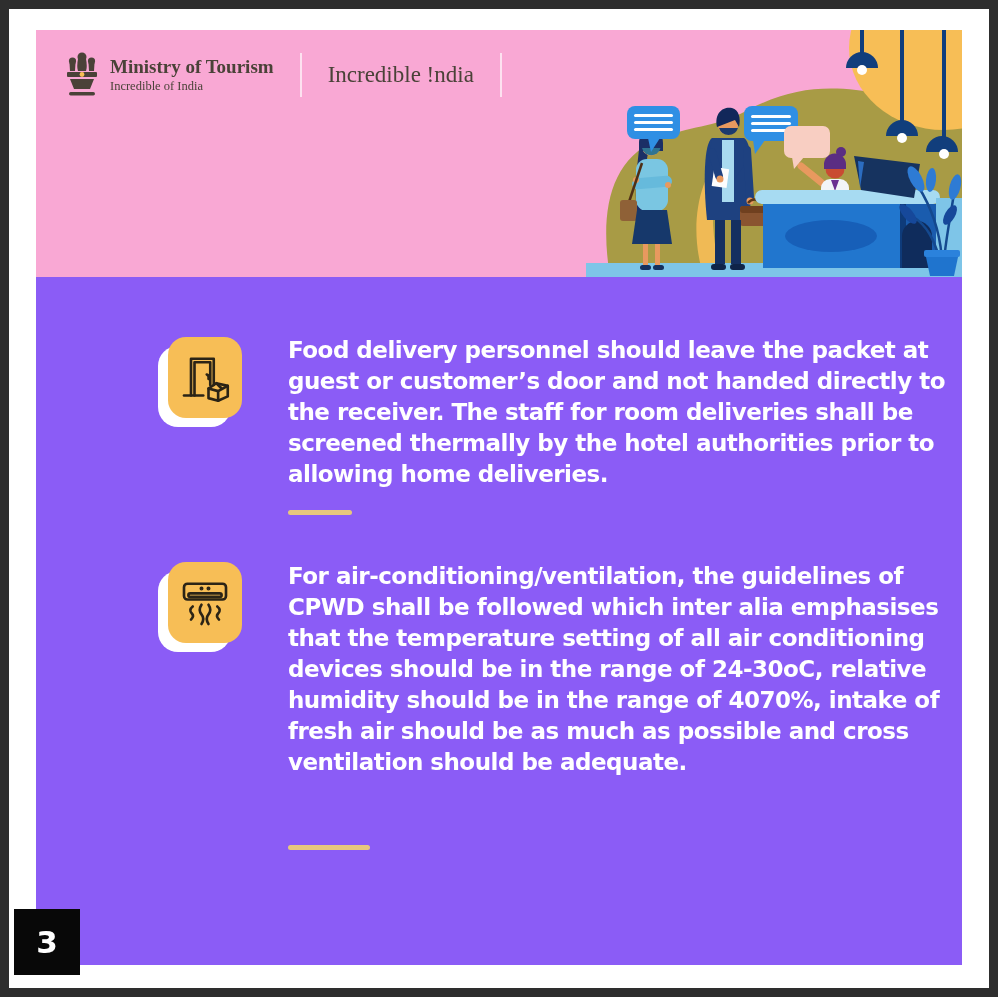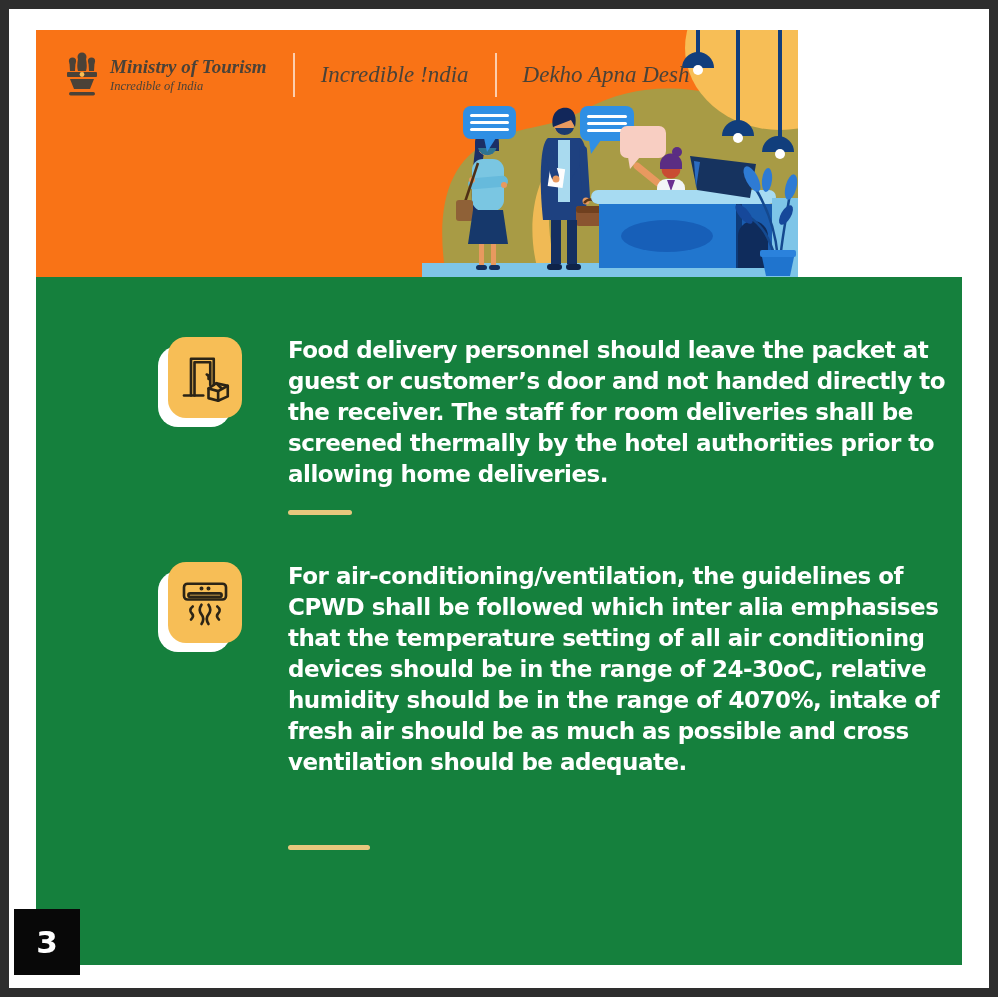--- a/index.html
+++ b/index.html
@@ -3,35 +3,35 @@
 <meta charset="utf-8">
 <style>
   html,body{margin:0;padding:0;background:#ffffff;}
   .page{
     position:relative;width:998px;height:997px;box-sizing:border-box;
     border:9px solid #2e2e2e;background:#ffffff;overflow:hidden;
     font-family:"DejaVu Sans","Liberation Sans",sans-serif;
   }
   .content{position:absolute;left:27px;top:21px;width:926px;height:935px;}
   
-  .header{position:relative;width:762px;height:247px;background:#f97316;overflow:hidden;font-style:italic;}
+  .header{position:relative;width:926px;height:247px;background:#f9a8d4;overflow:hidden;}
   .illustration{position:absolute;right:0;top:0;width:410px;height:247px;}
   .brandbar{position:absolute;left:28px;top:20px;display:flex;align-items:center;z-index:3;}
   .emblem{width:36px;height:50px;margin-right:10px;flex:none;}
   .ministry{display:flex;flex-direction:column;line-height:1.05;}
   .ministry .t{font-family:"Liberation Serif","DejaVu Serif",serif;font-weight:bold;font-size:19px;color:#4A4238;}
   .ministry .s{font-family:"Liberation Serif","DejaVu Serif",serif;font-size:12.5px;color:#4A4238;margin-top:3px;}
   .brand-divider{width:2px;height:44px;background:rgba(255,255,255,0.65);margin:0 26px;flex:none;}
   .logo-serif{font-family:"Liberation Serif","DejaVu Serif",serif;font-size:23px;color:#4A4238;white-space:nowrap;}
   .page-title{
     position:absolute;left:28px;top:160px;z-index:3;
     font-size:37px;font-weight:700;letter-spacing:-0.5px;color:#3A3A3A;
   }
   
-  .body-panel{position:relative;width:926px;height:688px;background:#15803d;}
+  .body-panel{position:relative;width:926px;height:688px;background:#8b5cf6;}
   .icon-tile{position:absolute;width:84px;height:90px;}
   .tile-shadow{position:absolute;left:0;top:9px;width:73px;height:81px;border-radius:20px;background:#ffffff;}
   .tile-face{position:absolute;left:10px;top:0;width:74px;height:81px;border-radius:18px;background:#F7BE56;
     display:flex;align-items:center;justify-content:center;}
   .advisory-text{
     position:absolute;color:#ffffff;font-weight:700;font-size:23px;line-height:31px;letter-spacing:-0.5px;
   }
   .divider{position:absolute;height:5px;border-radius:3px;background:#E7C77D;}
   
   .page-number{
@@ -188,21 +188,20 @@
           <path d="M6,29 L30,29 L26,39 L10,39 Z"></path>
           <rect x="5" y="42" width="26" height="3.4" rx="1.7"></rect>
         </svg>
         <div class="ministry">
           <span class="t">Ministry of Tourism</span>
           <span class="s">Incredible of India</span>
         </div>
         <div class="brand-divider"></div>
         <span class="logo-serif">Incredible !ndia</span>
         <div class="brand-divider"></div>
-        <span class="logo-serif">Dekho Apna Desh</span>
       </div>
 
     </div>
 
     <div class="body-panel">
 
       <div class="icon-tile" style="left:122px;top:60px;">
         <div class="tile-shadow"></div>
         <div class="tile-face">
           <svg width="56" height="56" viewBox="0 0 64 64" aria-hidden="true" fill="none" stroke="#2B2416" stroke-width="3" stroke-linecap="round" stroke-linejoin="round">

